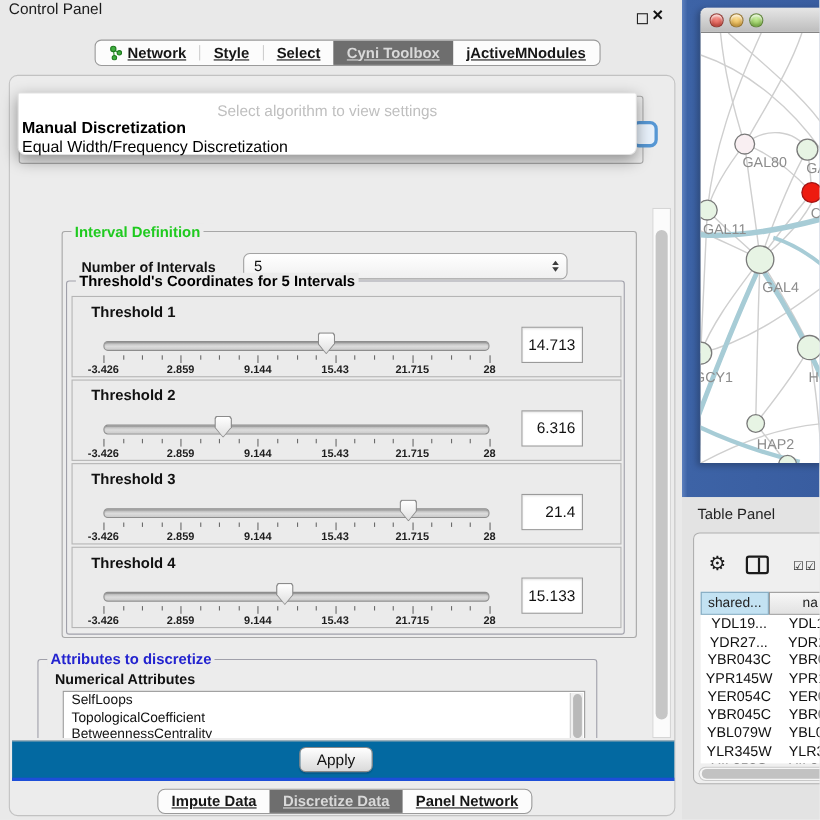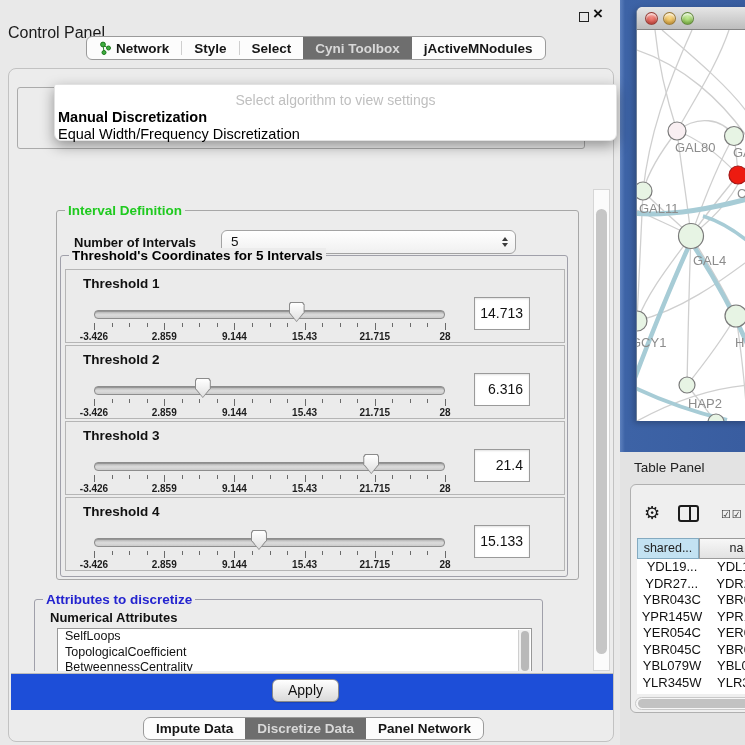--- a/index.html
+++ b/index.html
@@ -3,45 +3,45 @@
 <meta charset="utf-8">
 <style>
   * { margin:0; padding:0; box-sizing:border-box; }
   html,body { width:745px; height:745px; overflow:hidden; background:#e9e9e9;
     font-family:"Liberation Sans", sans-serif; color:#111; }
   .abs { position:absolute; }
   #root { position:relative; width:745px; height:745px; }
 
   
   #cp-titlebar { left:0; top:0; width:618px; height:28px; }
-  #cp-title { left:8px; top:0; font-size:16px; color:#1b1b1b;margin-top:24px; }
+  #cp-title { left:8px; top:0; font-size:14px; color:#1b1b1b; }
   #float-btn { left:579px; top:12px; width:10px; height:10px; border:1.5px solid #222; background:transparent; }
   #close-btn { left:593px; top:4px; font-size:17px; font-weight:bold; color:#111; }
 
   
   #top-tabbar { left:86px; top:36px; height:24px; display:flex; align-items:stretch;
      border:1px solid #9a9a9a; border-radius:6px; background:#fcfcfc; overflow:hidden; }
   .tab { display:flex; align-items:center; gap:5px; padding:0 12px; font-size:13.5px;
-     font-weight:bold; color:#161616; white-space:nowrap; }
+     font-weight:bold; color:#161616; white-space:nowrap;text-decoration:underline; }
   .tab.sel { background:#6e6e6e; color:#d9d9d9; }
   .tabsep { width:1px; background:#cfcfcf; margin:4px 0; }
 
   
   #cp-outer { left:8px; top:68px; width:606px; height:674px; background:#ececec;
      border:1px solid #c2c2c2; border-radius:8px; }
 
   
   #disc-group { left:8px; top:18px; width:568px; height:62px; border:1px solid #ababab; border-radius:3px; }
   #disc-title { left:14px; top:6px; font-size:13.5px; font-weight:600; color:#b7b0b0; z-index:30; }
   #focus-ring { left:556px; top:22px; width:24px; height:24px; border:3px solid #5697d4;
      border-radius:7px; background:#e8f1fb; }
 
   
   #popup { left:7px; top:15px; width:563px; height:57px; background:#ffffff; z-index:20;
-     border-radius:2px 2px 7px 7px; box-shadow:0 5px 14px rgba(0,0,0,.38); border:1px solid #e2e2e2;margin-left:38px; }
+     border-radius:2px 2px 7px 7px; box-shadow:0 5px 14px rgba(0,0,0,.38); border:1px solid #e2e2e2; }
   #popup-hint { position:absolute; left:0; top:7px; width:100%; text-align:center;
      font-size:14px; color:#bfbfbf; }
   .popup-item { position:absolute; left:3px; font-size:14.5px; color:#000; white-space:nowrap; }
   .popup-item.b { font-weight:bold; }
 
   
   #td-group { left:8px; top:79px; width:576px; height:39px; border:1px solid #ababab; border-radius:3px; }
   .gtitle { position:absolute; top:-8px; padding:0 3px; background:#ececec; font-size:13px;
      font-weight:600; color:#333; white-space:nowrap; }
   #td-title { left:6px; }
@@ -91,22 +91,22 @@
   .attr-item { padding-left:7px; font-size:12.5px; line-height:15.5px; color:#111; white-space:nowrap; }
   #attr-vscroll { right:1px; top:1px; width:12px; height:42px; background:#f0f0f0; border-left:1px solid #cfcfcf; }
   #attr-thumb { left:2px; top:1px; width:8px; height:40px; background:#b9b9b9; border-radius:4px; }
 
   
   #big-vscroll { left:584px; top:120px; width:17px; height:482px; background:#fbfbfb;
      border:1px solid #d6d6d6; }
   #big-thumb { left:2px; top:19px; width:11px; height:445px; background:#c6c6c6; border-radius:6px; }
 
   
-  #apply-band { left:2px; top:604px; width:602px; height:37px; background:#1d4ed8;
-     border-top:1px solid #bcbcbc; border-bottom:6px solid #1d4ed8; }
+  #apply-band { left:2px; top:604px; width:602px; height:37px; background:#0369a1;
+     border-top:1px solid #bcbcbc; border-bottom:3px solid #1d4ed8; }
   #apply-btn { left:261px; top:5px; width:67px; height:23px; border:1px solid #8a8a8a; border-radius:6px;
      background:linear-gradient(#ffffff,#dadada); font-size:14px; text-align:center; line-height:21px;
      box-shadow:0 1px 1px rgba(0,0,0,.15); }
   #bottom-tabbar { left:134px; top:648px; height:23px; display:flex; border:1px solid #9a9a9a;
      border-radius:7px; background:#fcfcfc; overflow:hidden; }
   #bottom-tabbar .tab { padding:0 12px; font-size:13.5px; }
 
   
   #desktop { left:620px; top:0; width:125px; height:452px;
      background:linear-gradient(90deg,#5d80bd 0px,#3d63a6 5px,#395da0 100%); }

